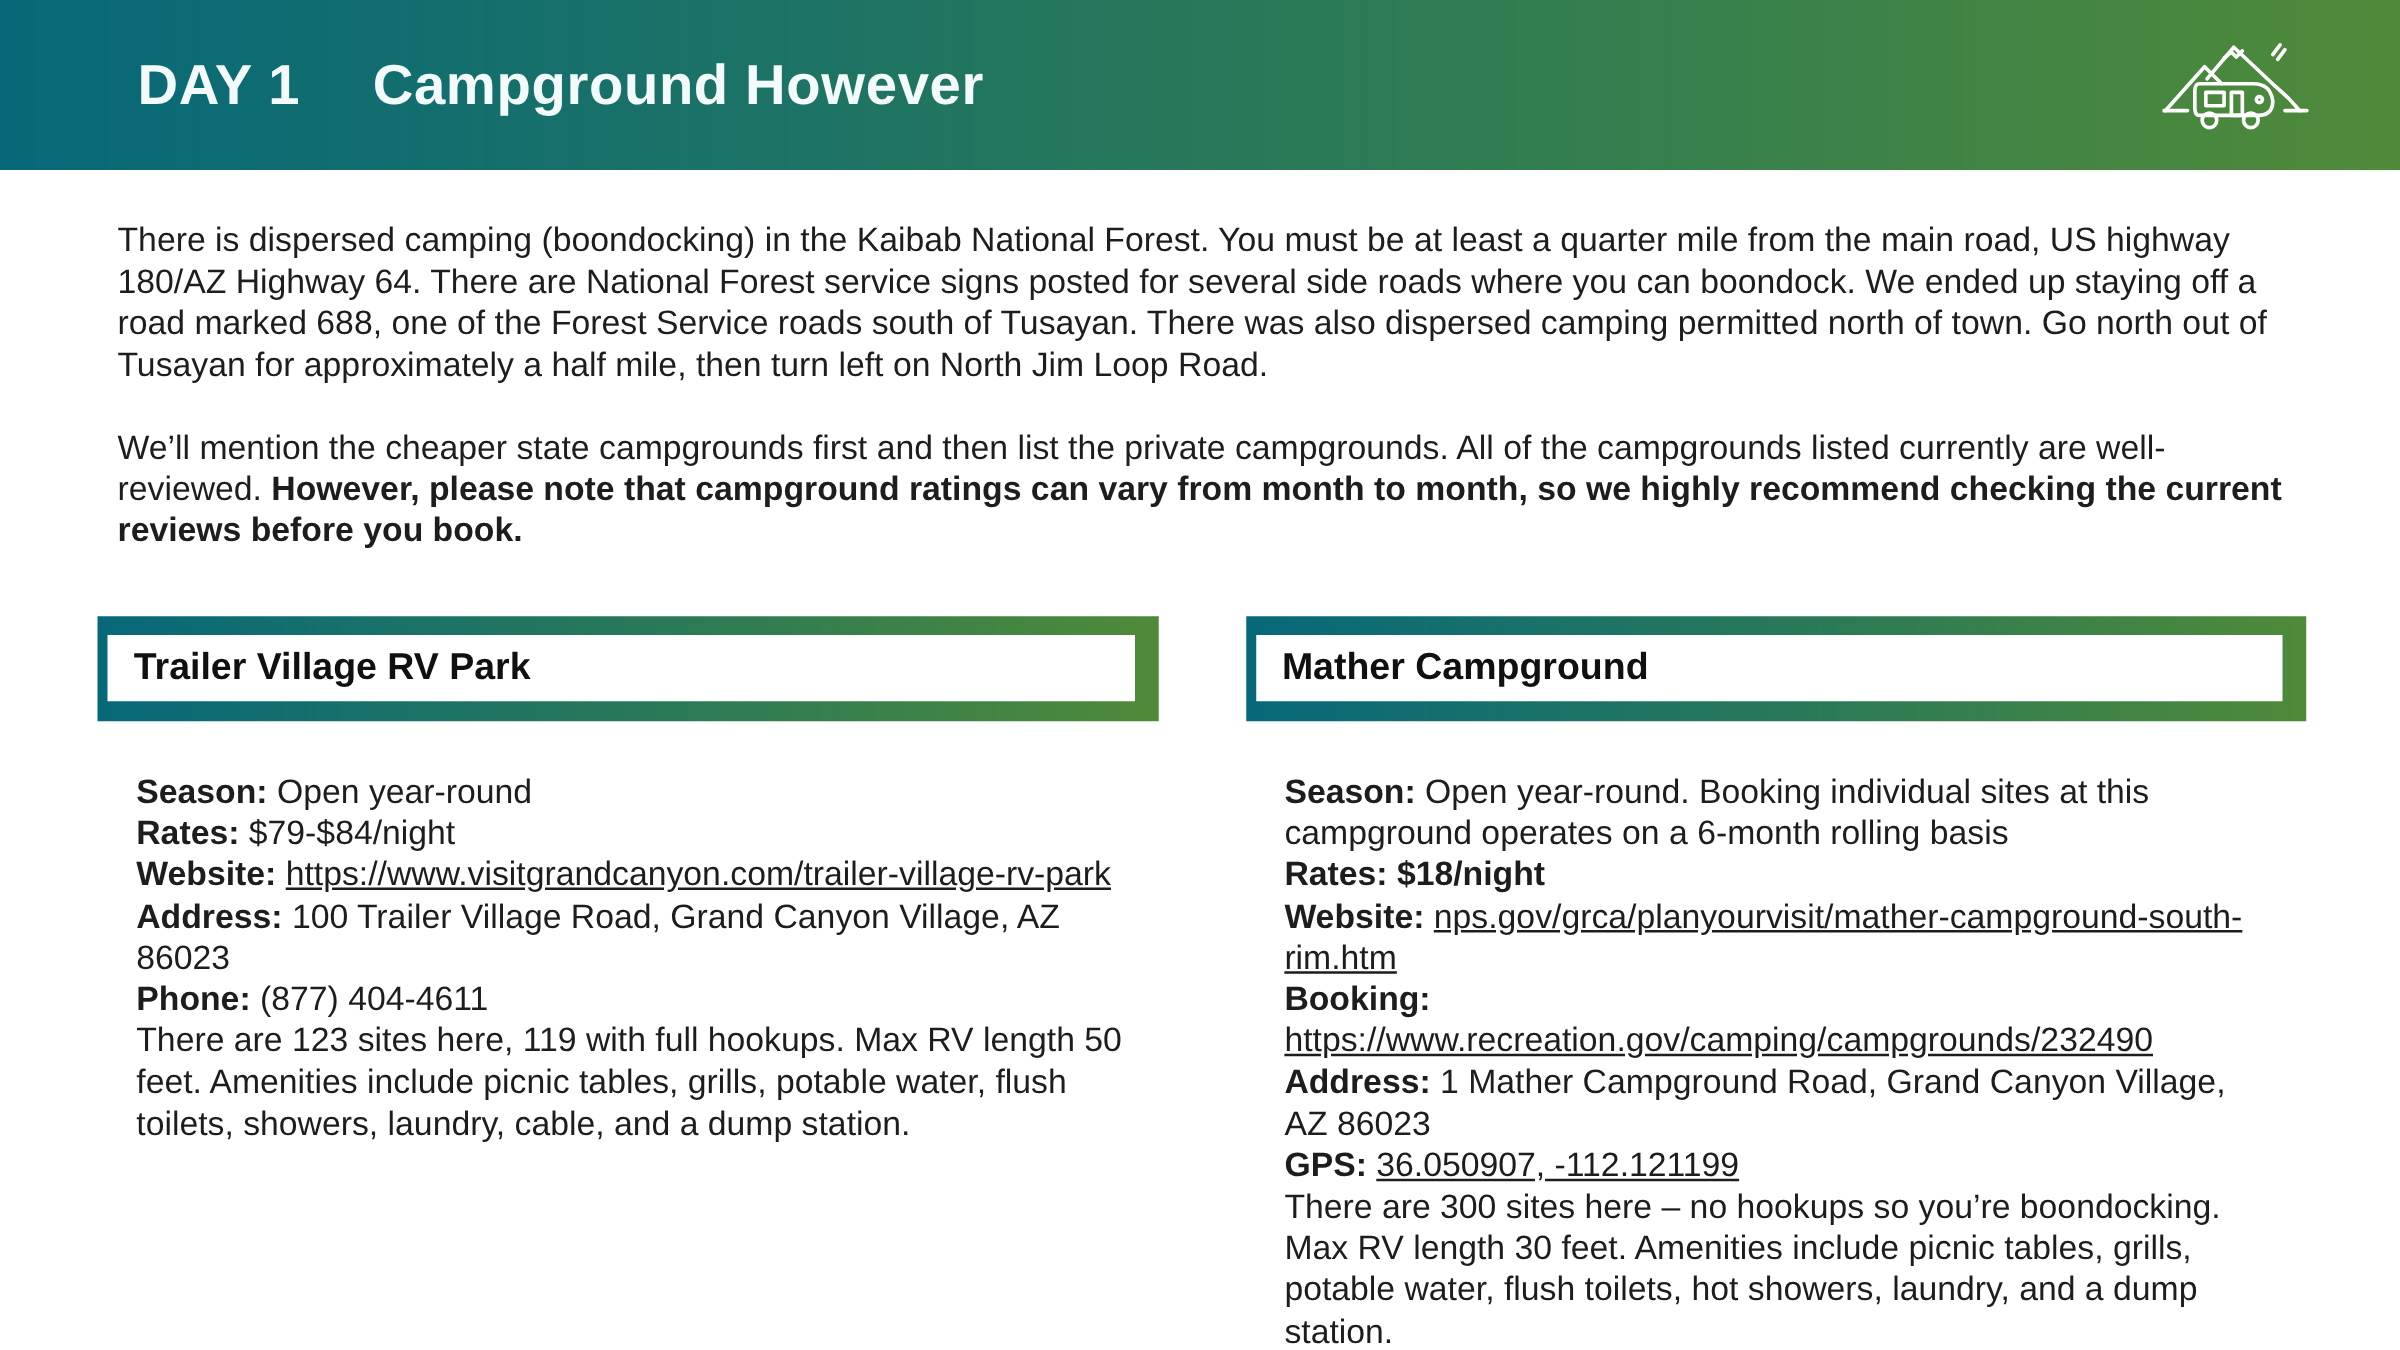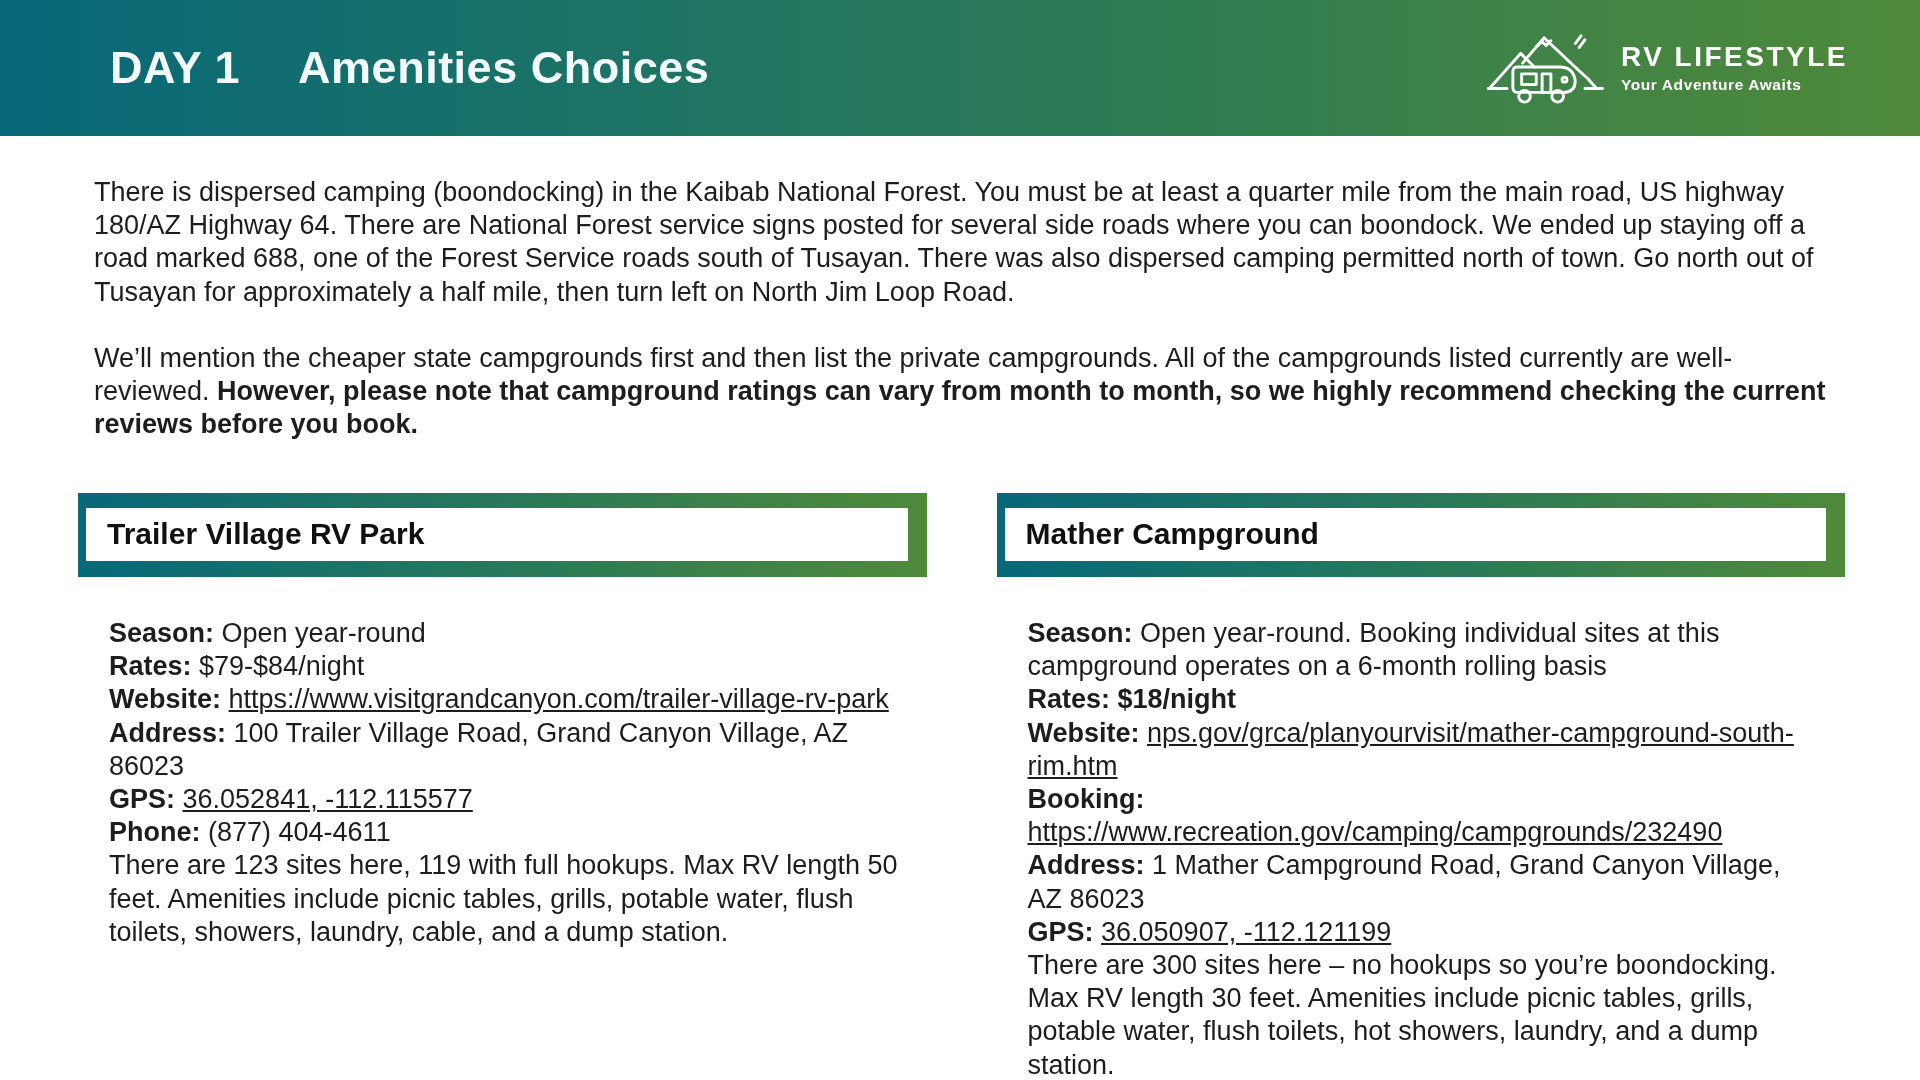--- a/index.html
+++ b/index.html
@@ -43,21 +43,21 @@
   .gap-block{margin-top:33px;}
   .label{font-weight:bold;}
   a.link{color:inherit;text-decoration:underline;cursor:pointer;}
 </style>
 </head>
 <body>
 
 <div class="header">
   <div class="header-titles">
     <span>DAY 1</span>
-    <span>Amenities Choices</span>
+    <span>Campground However</span>
   </div>
   <div class="logo">
     <span class="logo-icon">
       <svg viewBox="0 0 120 78" width="118" height="76" fill="none" stroke="#ffffff" stroke-width="3" stroke-linecap="round" stroke-linejoin="round">
 
         <path d="M2 60 L34 24 L48 38"></path>
         <path d="M36 34 L58 8 L92 40"></path>
         <path d="M92 40 L103 50 L112 60"></path>
         <path d="M0 60 H20"></path>
         <path d="M100 60 H118"></path>
@@ -69,24 +69,20 @@
         <path d="M30 38 H74 Q88 38 90 52 Q90 64 78 64 H30 Q26 64 26 58 V44 Q26 38 30 38 Z"></path>
 
         <rect x="35" y="45" width="15" height="11"></rect>
         <rect x="56" y="45" width="9" height="19"></rect>
         <circle cx="79" cy="51" r="2.5"></circle>
 
         <circle cx="38" cy="68" r="6"></circle>
         <circle cx="72" cy="68" r="6"></circle>
       </svg>
     </span>
-    <span class="logo-text">
-      <span class="logo-brand">RV LIFESTYLE</span>
-      <span class="logo-tagline">Your Adventure Awaits</span>
-    </span>
   </div>
 </div>
 
 <div class="intro">
   <p>There is dispersed camping (boondocking) in the Kaibab National Forest. You must be at least a quarter mile from the main road, US highway 180/AZ Highway 64. There are National Forest service signs posted for several side roads where you can boondock. We ended up staying off a road marked 688, one of the Forest Service roads south of Tusayan. There was also dispersed camping permitted north of town. Go north out of Tusayan for approximately a half mile, then turn left on North Jim Loop Road.</p>
   <p><span>We’ll mention the cheaper state campgrounds first and then list the private campgrounds. All of the campgrounds listed currently are well-reviewed. </span><span class="b">However, please note that campground ratings can vary from month to month, so we highly recommend checking the current reviews before you book.</span></p>
 </div>
 
 <div class="cards">
 
@@ -95,21 +91,20 @@
       <div class="card-title-box">
         <span class="card-title">Trailer Village RV Park</span>
       </div>
     </div>
     <div class="card-body">
       <p><span class="label">Season:</span> <span>Open year-round</span></p>
       <p><span class="label">Rates:</span> <span>$79-$84/night</span></p>
 
       <p class="gap-block"><span class="label">Website:</span> <a class="link">https://www.visitgrandcanyon.com/trailer-village-rv-park</a></p>
       <p><span class="label">Address:</span> <span>100 Trailer Village Road, Grand Canyon Village, AZ 86023</span></p>
-      <p><span class="label">GPS:</span> <a class="link">36.052841, -112.115577</a></p>
       <p><span class="label">Phone:</span> <span>(877) 404-4611</span></p>
 
       <p class="gap-block">There are 123 sites here, 119 with full hookups. Max RV length 50 feet. Amenities include picnic tables, grills, potable water, flush toilets, showers, laundry, cable, and a dump station.</p>
     </div>
   </div>
 
   <div class="card">
     <div class="card-header">
       <div class="card-title-box">
         <span class="card-title">Mather Campground</span>

